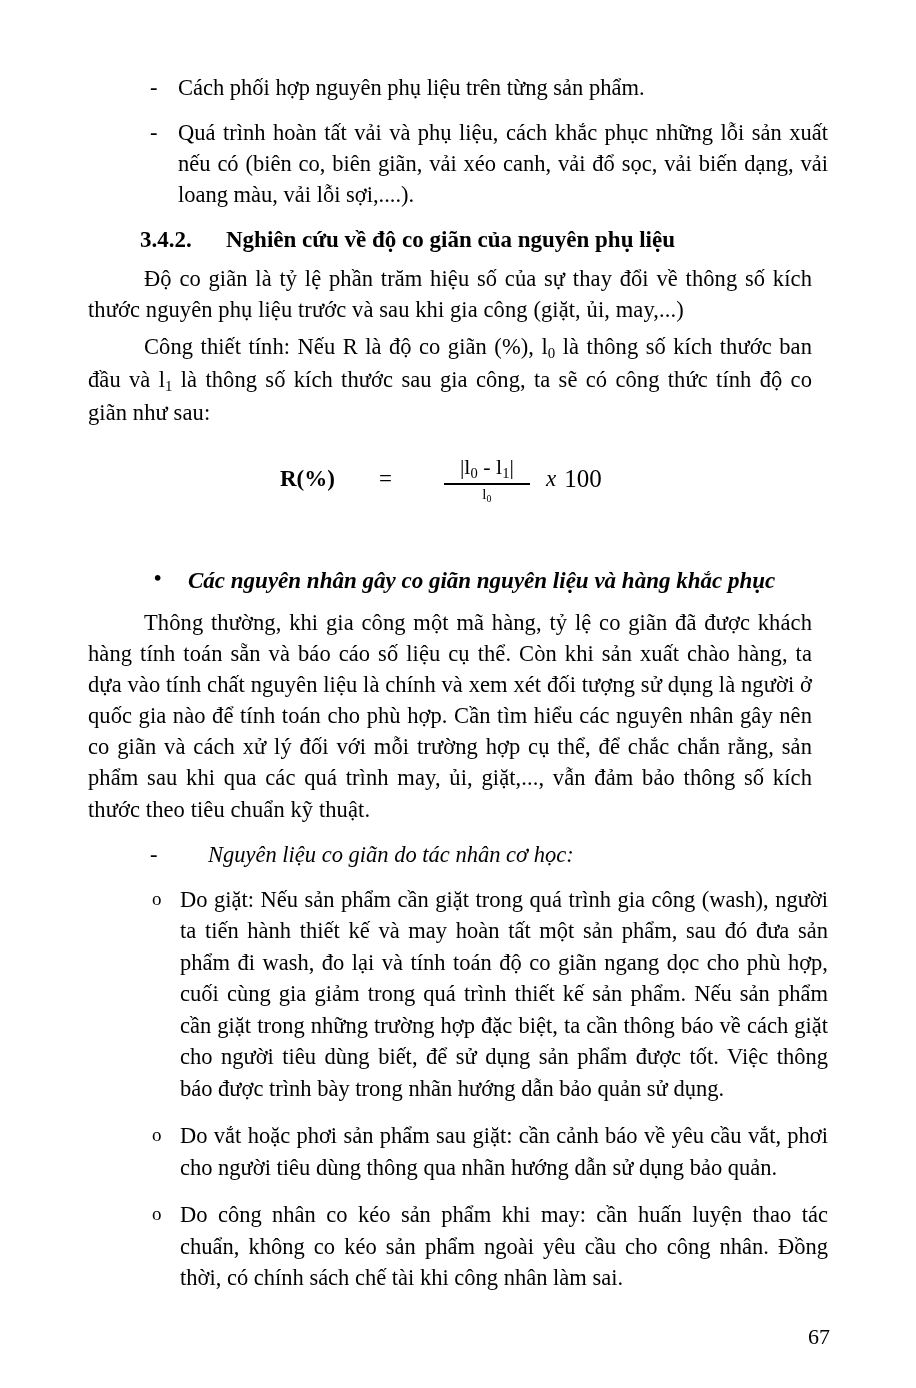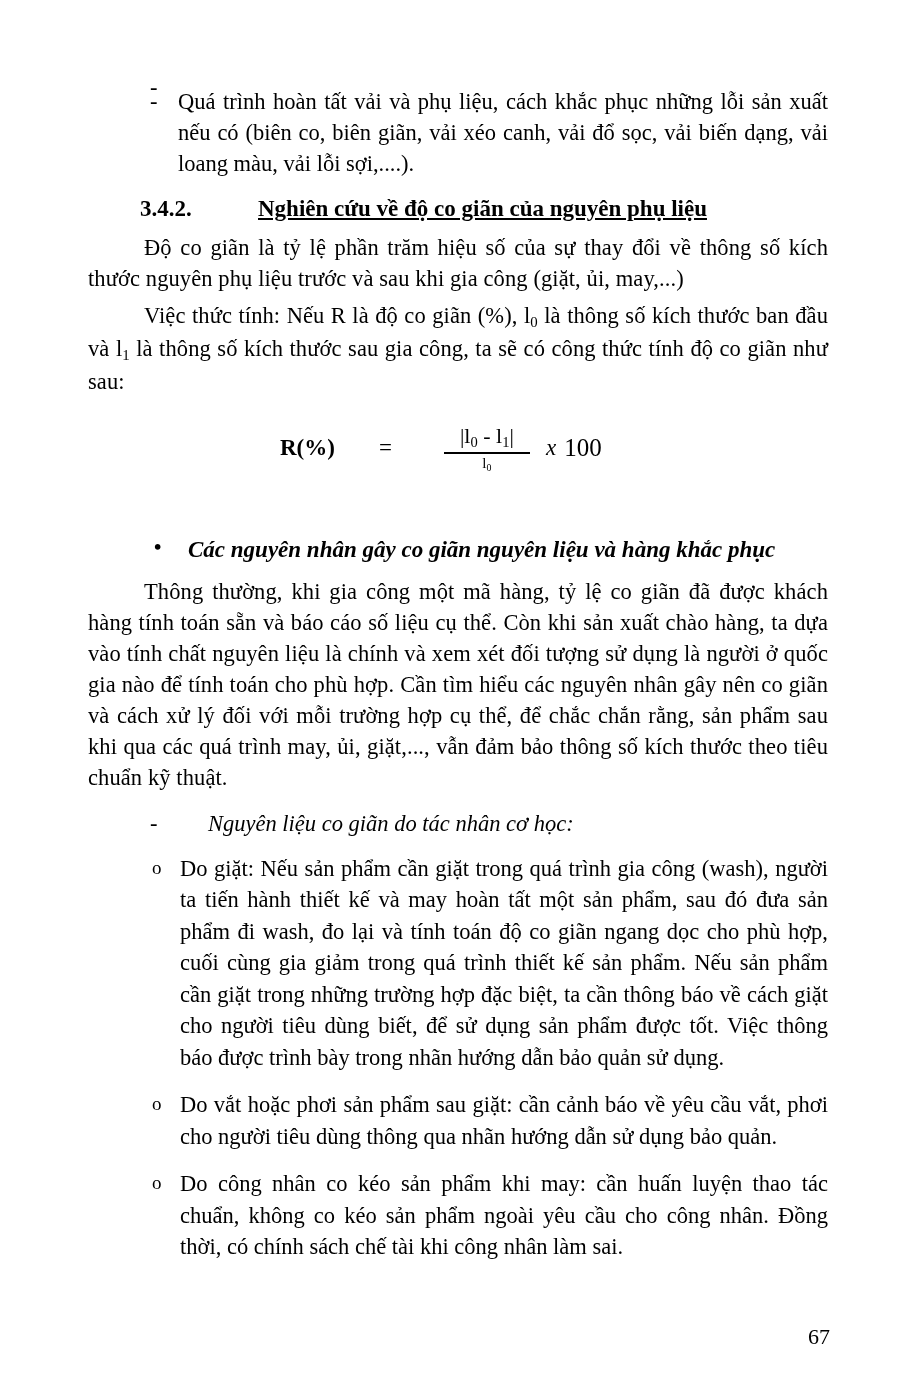--- a/index.html
+++ b/index.html
@@ -23,21 +23,21 @@
     top: 72px;
     width: 740px;
   }
 
   
   .para {
     font-size: 22.5px;
     line-height: 1.38;
     text-align: justify;
     text-justify: inter-word;
-    margin: 0 0 6px 0;
+    margin: 0 16px 6px 0;
     text-indent: 56px;
     letter-spacing: 0.1px;
   }
 
   
   .dash-item {
     position: relative;
     padding-left: 90px;
     font-size: 22.5px;
     line-height: 1.38;
@@ -94,29 +94,27 @@
 
   
   .sec-head {
     display: flex;
     align-items: baseline;
     font-weight: bold;
     font-size: 23px;
     line-height: 1.35;
     margin: 14px 0 8px 0;
     padding-left: 52px;
-    gap: 32px;
   }
   .sec-head .num {
     min-width: 86px;
     font-weight: bold;
   }
   .sec-head .title {
     font-weight: bold;
-    text-decoration: underline;
   }
 
   
   .formula-wrap {
     margin: 26px 0 8px 0;
     padding-left: 192px;
     display: flex;
     align-items: center;
     font-size: 23px;
   }
@@ -175,35 +173,36 @@
   .spacer-lg { height: 28px; }
 </style>
 </head>
 <body>
 
 <div class="page">
   <div class="content">
 
     <div class="dash-item">
       <span class="marker">-</span>
+      <span class="body">Cách phối hợp nguyên phụ liệu trên từng sản phẩm.</span>
     </div>
 
     <div class="dash-item">
       <span class="marker">-</span>
       <span class="body">Quá trình hoàn tất vải và phụ liệu, cách khắc phục những lỗi sản xuất nếu có (biên co, biên giãn, vải xéo canh, vải đổ sọc, vải biến dạng, vải loang màu, vải lỗi sợi,....).</span>
     </div>
 
     <div class="sec-head">
       <span class="num">3.4.2.</span>
       <span class="title">Nghiên cứu về độ co giãn của nguyên phụ liệu</span>
     </div>
 
     <p class="para">Độ co giãn là tỷ lệ phần trăm hiệu số của sự thay đổi về thông số kích thước nguyên phụ liệu trước và sau khi gia công (giặt, ủi, may,...)</p>
 
-    <p class="para"><span>Việc thức tính: Nếu R là độ co giãn (%), l</span><sub class="sb">0</sub><span> là thông số kích thước ban đầu và l</span><sub class="sb">1</sub><span> là thông số kích thước sau gia công, ta sẽ có công thức tính độ co giãn như sau:</span></p>
+    <p class="para"><span>Công thiết tính: Nếu R là độ co giãn (%), l</span><sub class="sb">0</sub><span> là thông số kích thước ban đầu và l</span><sub class="sb">1</sub><span> là thông số kích thước sau gia công, ta sẽ có công thức tính độ co giãn như sau:</span></p>
 
     <div class="formula-wrap">
       <span class="lhs">R(%)</span>
       <span class="eq">=</span>
       <span class="frac">
         <span class="num-line"><span>|l</span><sub class="sb">0</sub><span> - l</span><sub class="sb">1</sub><span>|</span></span>
         <span class="bar"></span>
         <span class="den-line"><span>l</span><sub class="sb">0</sub></span>
       </span>
       <span class="italic-x">x</span>

